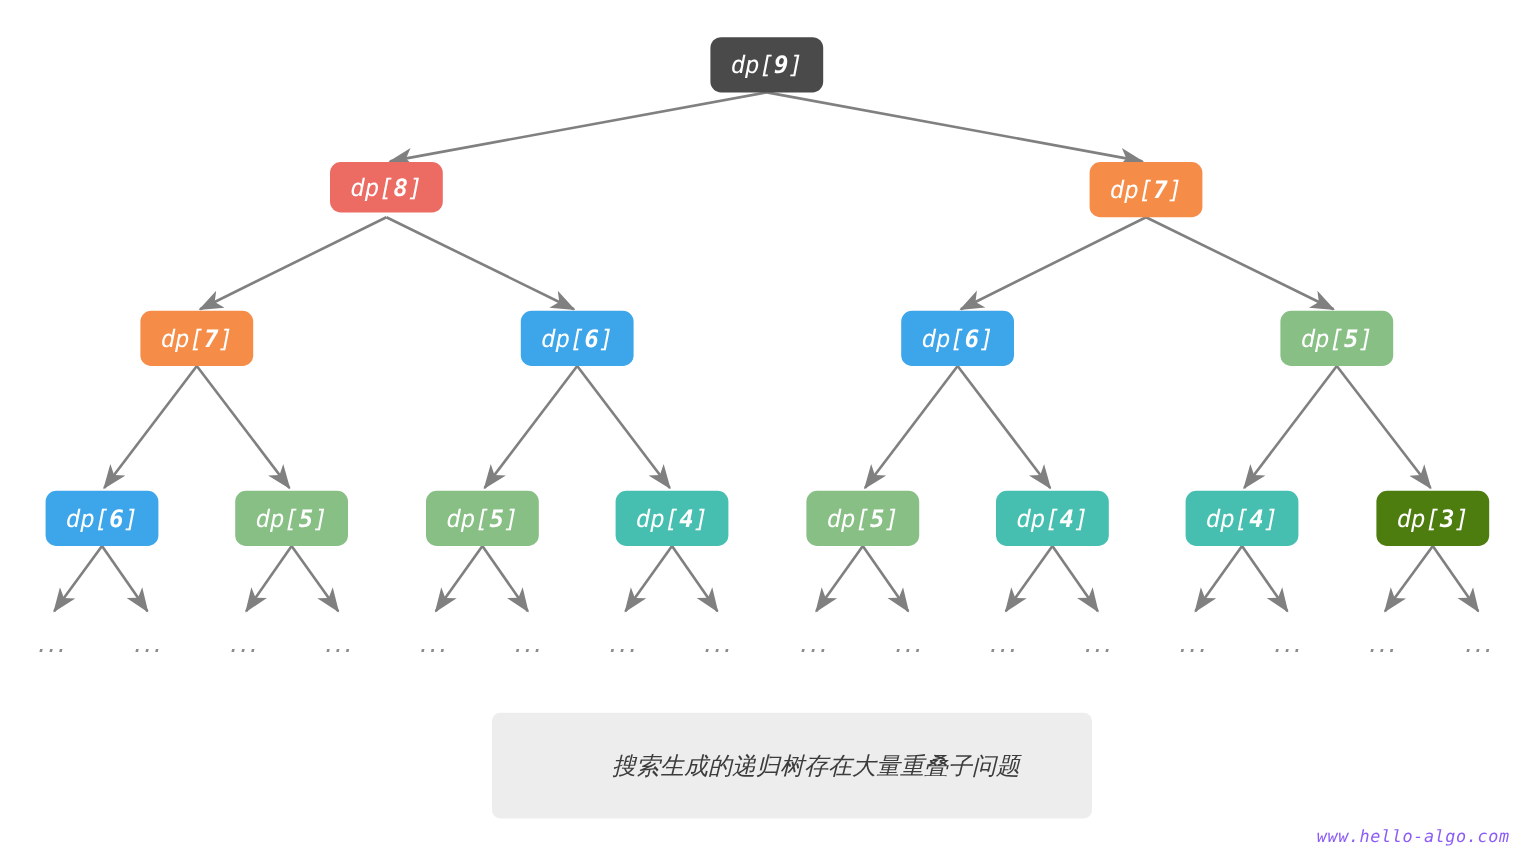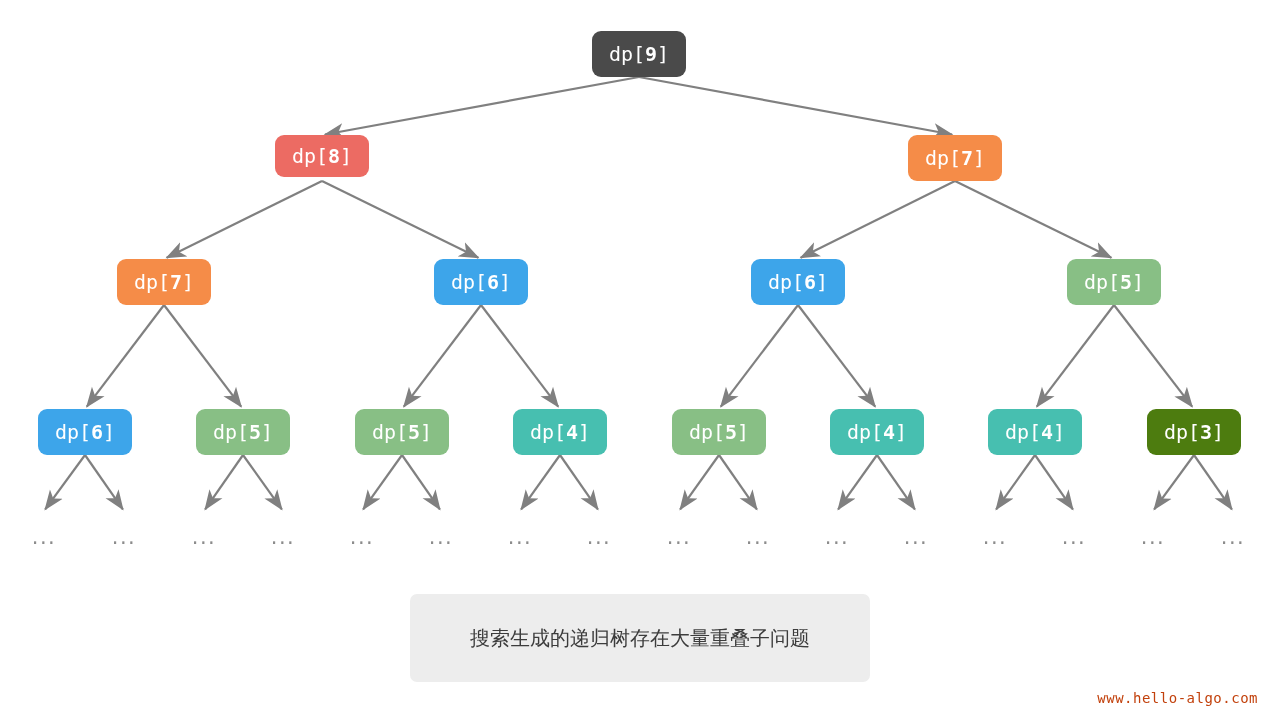--- a/index.html
+++ b/index.html
@@ -11,20 +11,21 @@
     width: 1280px;
     height: 720px;
     overflow: hidden;
     font-family: "DejaVu Sans", sans-serif;
   }
   #stage {
     position: relative;
     width: 1280px;
     height: 720px;
     background: #ffffff;
+    font-style: italic;
   }
   #tree-svg {
     position: absolute;
     left: 0;
     top: 0;
     width: 1280px;
     height: 720px;
   }
   .node-box {
     position: absolute;
@@ -59,38 +60,39 @@
     top: 594px;
     width: 460px;
     height: 88px;
     background: #ededed;
     border-radius: 7px;
     display: flex;
     flex-direction: row;
     align-items: center;
     justify-content: center;
     gap: 6px;
+    padding-left: 40px;
   }
   .caption-line {
     color: #3c3c3c;
     font-family: "DejaVu Sans", sans-serif;
     font-size: 20px;
     line-height: 1.25;
     white-space: nowrap;
     user-select: none;
   }
   .caption-line sup {
     font-weight: bold;
     font-size: 0.68em;
   }
   #watermark {
     position: absolute;
     right: 22px;
     bottom: 14px;
-    color: #c2410c;
+    color: #8b5cf6;
     font-family: "DejaVu Sans Mono", monospace;
     font-size: 14px;
     letter-spacing: 0.5px;
     user-select: none;
   }
 </style>
 </head>
 <body>
 
 <div id="stage">

